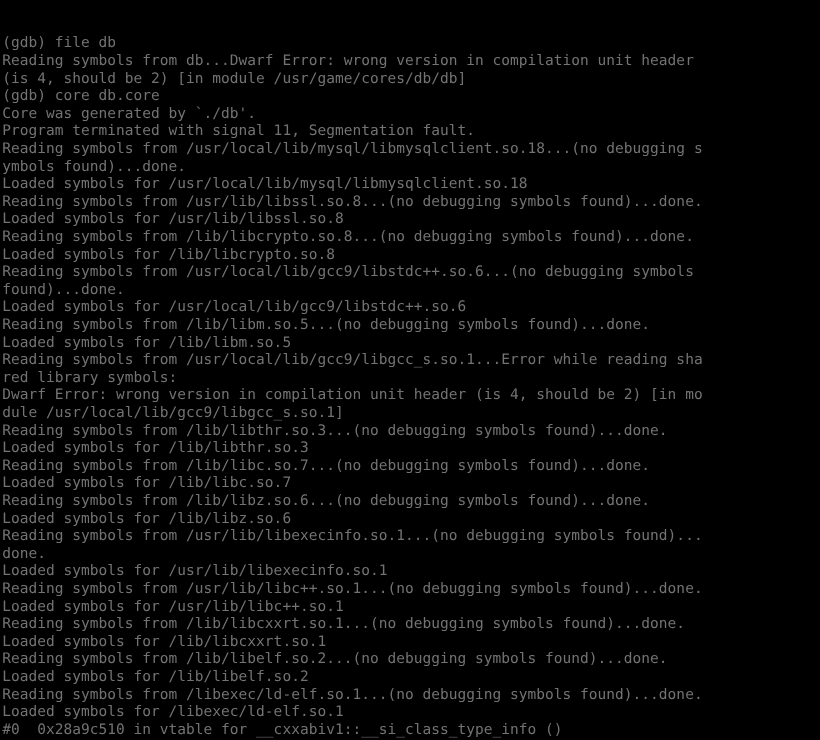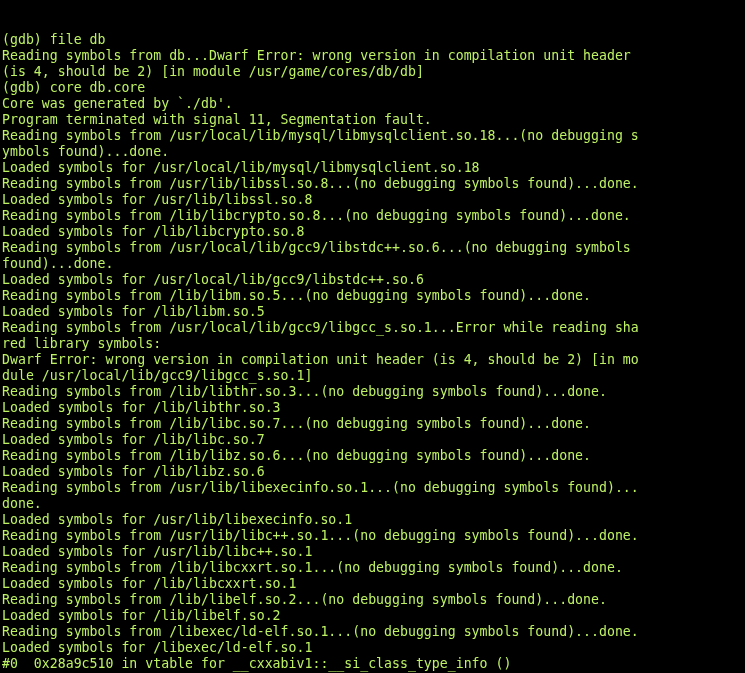--- a/index.html
+++ b/index.html
@@ -30,18 +30,18 @@
   }
   .line {
     height: 16px;
     white-space: pre;
     font-family: "DejaVu Sans Mono", "Liberation Mono", monospace;
   }
 </style>
 </head>
 <body style="background: rgb(0, 0, 0);">
 
-<div id="terminal" style="background: rgb(0, 0, 0); color: #bef264;">
+<div id="terminal" style="background: rgb(0, 0, 0); color: #737373;">
   <div id="screen">
     <div id="output-lines"><div class="line">(gdb) file db</div><div class="line">Reading symbols from db...Dwarf Error: wrong version in compilation unit header</div><div class="line">(is 4, should be 2) [in module /usr/game/cores/db/db]</div><div class="line">(gdb) core db.core</div><div class="line">Core was generated by `./db'.</div><div class="line">Program terminated with signal 11, Segmentation fault.</div><div class="line">Reading symbols from /usr/local/lib/mysql/libmysqlclient.so.18...(no debugging s</div><div class="line">ymbols found)...done.</div><div class="line">Loaded symbols for /usr/local/lib/mysql/libmysqlclient.so.18</div><div class="line">Reading symbols from /usr/lib/libssl.so.8...(no debugging symbols found)...done.</div><div class="line">Loaded symbols for /usr/lib/libssl.so.8</div><div class="line">Reading symbols from /lib/libcrypto.so.8...(no debugging symbols found)...done.</div><div class="line">Loaded symbols for /lib/libcrypto.so.8</div><div class="line">Reading symbols from /usr/local/lib/gcc9/libstdc++.so.6...(no debugging symbols</div><div class="line">found)...done.</div><div class="line">Loaded symbols for /usr/local/lib/gcc9/libstdc++.so.6</div><div class="line">Reading symbols from /lib/libm.so.5...(no debugging symbols found)...done.</div><div class="line">Loaded symbols for /lib/libm.so.5</div><div class="line">Reading symbols from /usr/local/lib/gcc9/libgcc_s.so.1...Error while reading sha</div><div class="line">red library symbols:</div><div class="line">Dwarf Error: wrong version in compilation unit header (is 4, should be 2) [in mo</div><div class="line">dule /usr/local/lib/gcc9/libgcc_s.so.1]</div><div class="line">Reading symbols from /lib/libthr.so.3...(no debugging symbols found)...done.</div><div class="line">Loaded symbols for /lib/libthr.so.3</div><div class="line">Reading symbols from /lib/libc.so.7...(no debugging symbols found)...done.</div><div class="line">Loaded symbols for /lib/libc.so.7</div><div class="line">Reading symbols from /lib/libz.so.6...(no debugging symbols found)...done.</div><div class="line">Loaded symbols for /lib/libz.so.6</div><div class="line">Reading symbols from /usr/lib/libexecinfo.so.1...(no debugging symbols found)...</div><div class="line">done.</div><div class="line">Loaded symbols for /usr/lib/libexecinfo.so.1</div><div class="line">Reading symbols from /usr/lib/libc++.so.1...(no debugging symbols found)...done.</div><div class="line">Loaded symbols for /usr/lib/libc++.so.1</div><div class="line">Reading symbols from /lib/libcxxrt.so.1...(no debugging symbols found)...done.</div><div class="line">Loaded symbols for /lib/libcxxrt.so.1</div><div class="line">Reading symbols from /lib/libelf.so.2...(no debugging symbols found)...done.</div><div class="line">Loaded symbols for /lib/libelf.so.2</div><div class="line">Reading symbols from /libexec/ld-elf.so.1...(no debugging symbols found)...done.</div><div class="line">Loaded symbols for /libexec/ld-elf.so.1</div><div class="line">#0  0x28a9c510 in vtable for __cxxabiv1::__si_class_type_info ()</div><div class="line">   from /lib/libcxxrt.so.1</div></div>
     
   </div>
 </div>
 
 </body></html>

